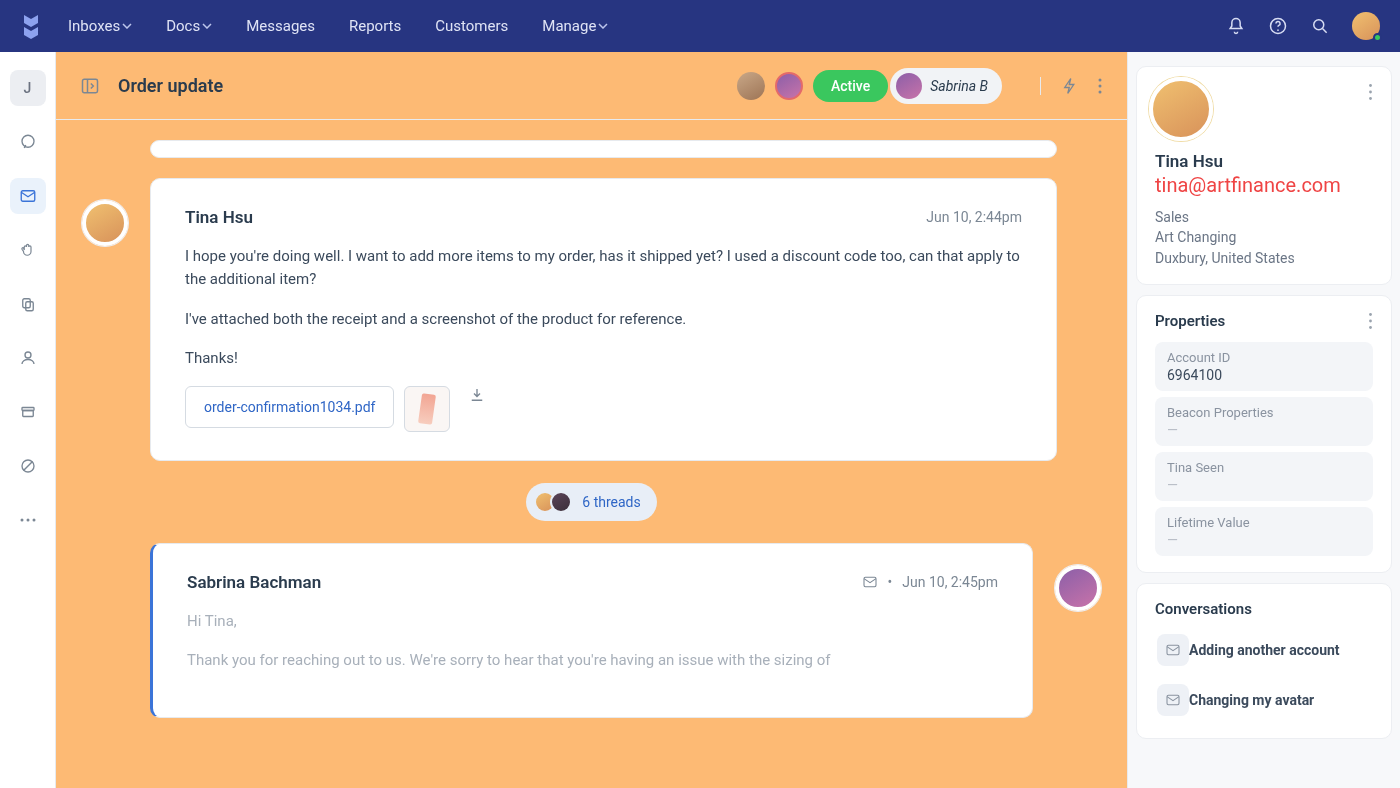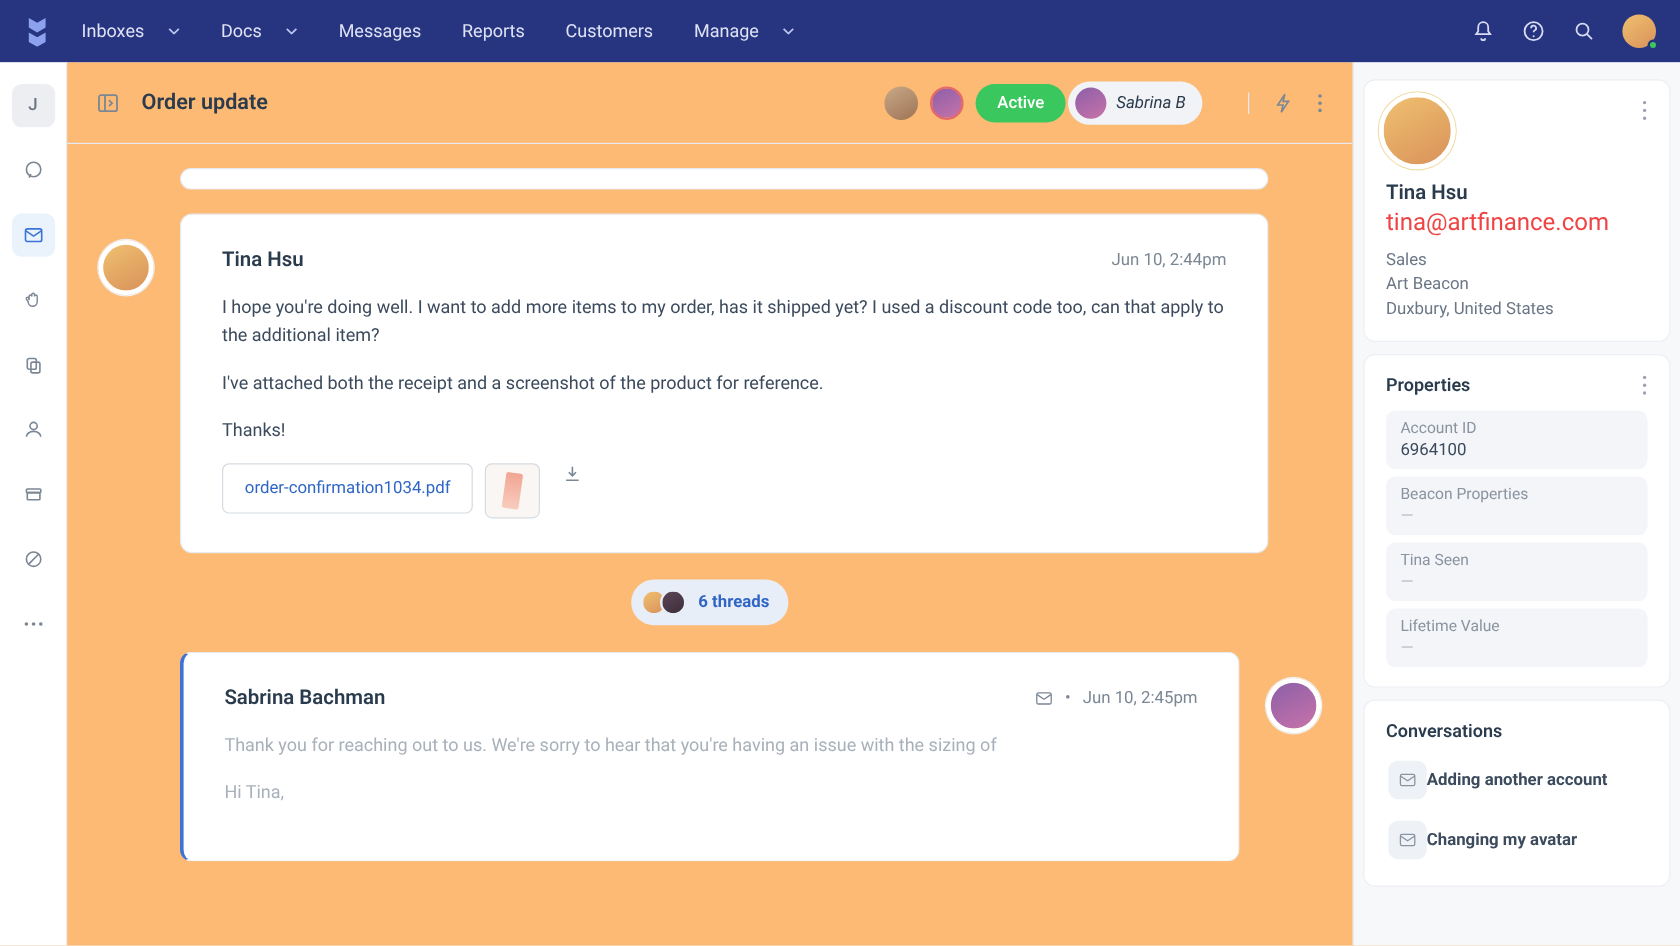--- a/index.html
+++ b/index.html
@@ -15,21 +15,21 @@
   height: 52px;
   background: #273581;
   display: flex;
   align-items: center;
   padding: 0 20px;
   color: #fff;
 }
 .logo { margin-right: 26px; }
 .topnav-items { display: flex; gap: 34px; align-items: center; flex: 1; }
 .topnav-item {
-  color: #dfe3f5; font-size: 15px; display: flex; align-items: center; gap: 20px; cursor: pointer;
+  color: #dfe3f5; font-size: 15px; display: flex; align-items: center; gap: 2px; cursor: pointer;
 }
 .topnav-right { display: flex; align-items: center; gap: 22px; }
 .topnav-right .iconbtn { color: #d7dcf3; cursor: pointer; display: flex; }
 .avatar-sm {
   width: 28px; height: 28px; border-radius: 50%; background: linear-gradient(145deg,#f0c070,#d8925a); position: relative;
 }
 .dot-green {
   position:absolute; bottom:-2px; right:-2px; width:9px; height:9px; border-radius:50%; background:#3ac75e; border:2px solid #273581;
 }
 .layout { display: flex; height: calc(788px - 52px); }
@@ -89,21 +89,21 @@
 .att-img-inner { width:14px; height:30px; background: linear-gradient(#f2a593,#f7cdbe); border-radius:2px; transform:rotate(8deg);}
 .dl-icon { color:#7b8794; cursor:pointer; margin-left:8px;}
 .threads-pill {
   margin: 22px auto; background:#e8eef7; border-radius:999px; padding:8px 16px 8px 8px;
   display:flex; align-items:center; gap:10px; width:fit-content; cursor:pointer;
 }
 .threads-pill .stack { display:flex;}
 .threads-pill .stack .s { width:22px; height:22px; border-radius:50%; border:2px solid #e8eef7; margin-left:-6px;}
 .threads-pill .stack .s:first-child { margin-left:0; background:linear-gradient(150deg,#f0c070,#d8925a);}
 .threads-pill .stack .s:nth-child(2) { background:linear-gradient(150deg,#5b4458,#3c2f3a);}
-.threads-pill .tlabel { font-size:14px; color:#2f66c6; font-weight:700;}
+.threads-pill .tlabel { font-size:14px; color:#2f66c6; font-weight:400;}
 .msg-block.reply { margin-right:24px; margin-left:24px; }
 .msg-card.reply { border-left: 3px solid #3b74d8; }
 .faded-bottom { color:#a8b0ba !important; }
 .side-panel {
   width: 272px; background: #f7f8fa; overflow-y:auto; padding: 14px 0 20px;
 }
 .card {
   background:#fff; border-radius:10px; margin: 0 8px 10px; border:1px solid #eceef2; padding:16px 18px;
 }
 .profile-head { display:flex; justify-content:space-between;}
@@ -335,22 +335,22 @@
                 <svg width="16" height="16" viewBox="0 0 24 24">
                     <rect x="3" y="5" width="18" height="14" rx="2" stroke="currentColor" stroke-width="1.6" fill="none"></rect>
                     <path d="M3 7 l9 6 l9 -6" stroke="currentColor" stroke-width="1.6" fill="none"></path>
                   </svg>
               </span>
               <span>•</span>
               <span>Jun 10, 2:45pm</span>
             </div>
           </div>
           <div class="msg-body">
+            <p class="faded-bottom">Hi Tina,</p>
             <p class="faded-bottom">Thank you for reaching out to us. We're sorry to hear that you're having an issue with the sizing of</p>
-            <p class="faded-bottom">Hi Tina,</p>
           </div>
         </div>
       </div>
     </div>
   </div>
 
   <div class="side-panel">
     <div class="card">
       <div class="profile-head">
         <div class="big-av"></div>
@@ -359,21 +359,21 @@
               <circle cx="2.5" cy="2.5" r="1.4" fill="currentColor"></circle>
               <circle cx="2.5" cy="9" r="1.4" fill="currentColor"></circle>
               <circle cx="2.5" cy="15.5" r="1.4" fill="currentColor"></circle>
             </svg>
         </div>
       </div>
       <div class="profile-name">Tina Hsu</div>
       <div class="profile-email">tina@artfinance.com</div>
       <div class="profile-meta">
         <div>Sales</div>
-        <div>Art Beacon</div>
+        <div>Art Changing</div>
         <div>Duxbury, United States</div>
       </div>
     </div>
 
     <div class="card">
       <div style="display:flex; justify-content:space-between;">
         <div class="section-title">Properties</div>
         <div class="menu-dots">
           <svg width="5" height="18" viewBox="0 0 5 18">
               <circle cx="2.5" cy="2.5" r="1.4" fill="currentColor"></circle>

